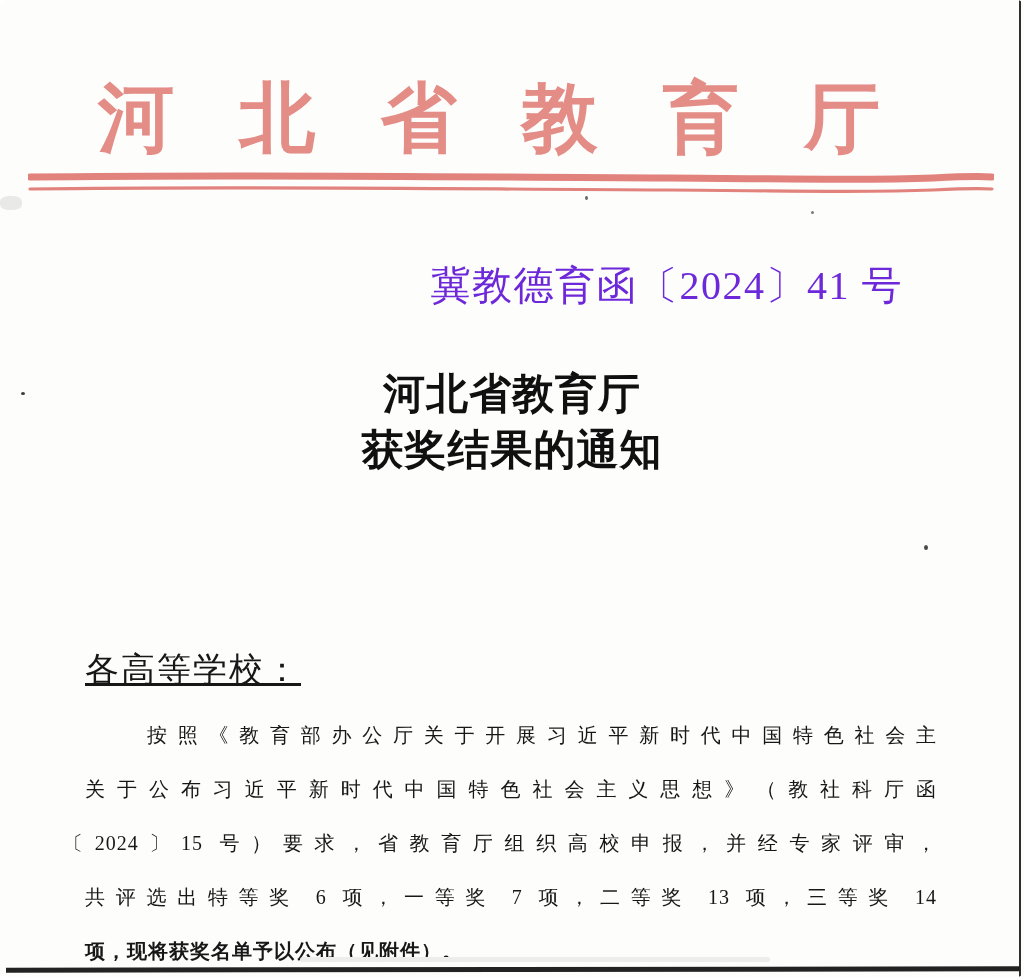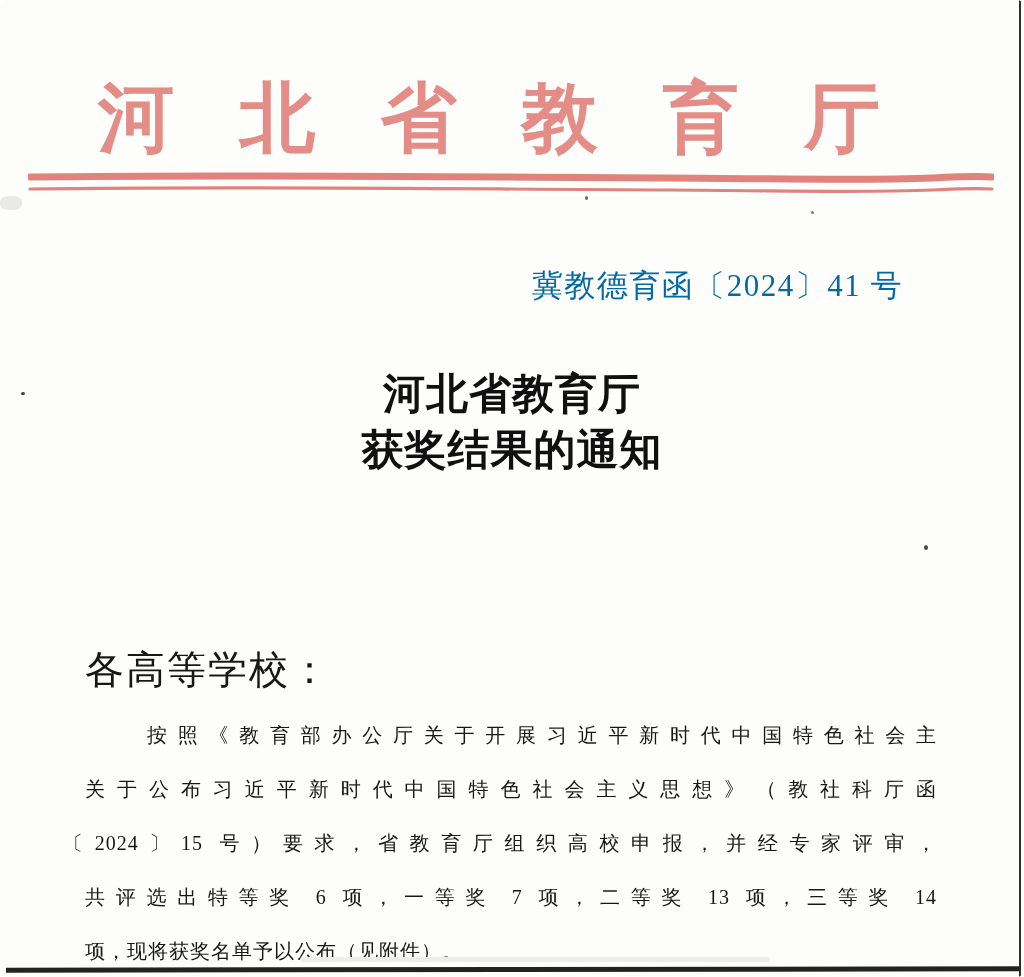--- a/index.html
+++ b/index.html
@@ -35,59 +35,60 @@
   }
   .rules {
     position: absolute;
     top: 168px; left: 28px; width: 966px; height: 30px;
   }
 
   
   .doc-number {
     position: absolute;
     top: 264px; right: 121px;
-    font-size: 31px; line-height: 44px;
+    font-size: 40px; line-height: 44px;
     letter-spacing: 1.5px;
-    color: #0369a1;
+    color: #6d28d9;
   }
 
   
   .notice-title {
     position: absolute;
     top: 366px; left: 0; width: 1024px;
     text-align: center;
     font-weight: 700;
     font-size: 42px; line-height: 56px;
     color: #101010;
     letter-spacing: 1px;
   }
 
   
   .salutation {
     position: absolute;
     top: 648px; left: 85px;
-    font-size: 39px; line-height: 44px;
+    font-size: 34px; line-height: 44px;
     color: #171717;
     letter-spacing: 2px;
+    text-decoration: underline;
   }
   .body-paragraph {
     position: absolute;
     top: 708px; left: 85px; width: 852px;
     font-size: 20px;
     color: #171717;
   }
   .body-paragraph .pline {
     height: 54px; line-height: 54px;
     text-align: justify;
     text-align-last: justify;
     letter-spacing: 1px;
   }
   .body-paragraph .pline.indent { padding-left: 62px; }
   .body-paragraph .pline.hang   { margin-left: -22px; width: 874px; }
-  .body-paragraph .pline.last   { text-align-last: left; }
+  .body-paragraph .pline.last   { text-align-last: left; font-weight: bold; }
 
   
   .scan-edge-right {
     position: absolute; top: 0; right: 3px;
     width: 2px; height: 977px;
     background: #2e2e2e;
   }
   .scan-edge-bottom {
     position: absolute; top: 967px; left: 6px;
     width: 1014px; height: 5px;

